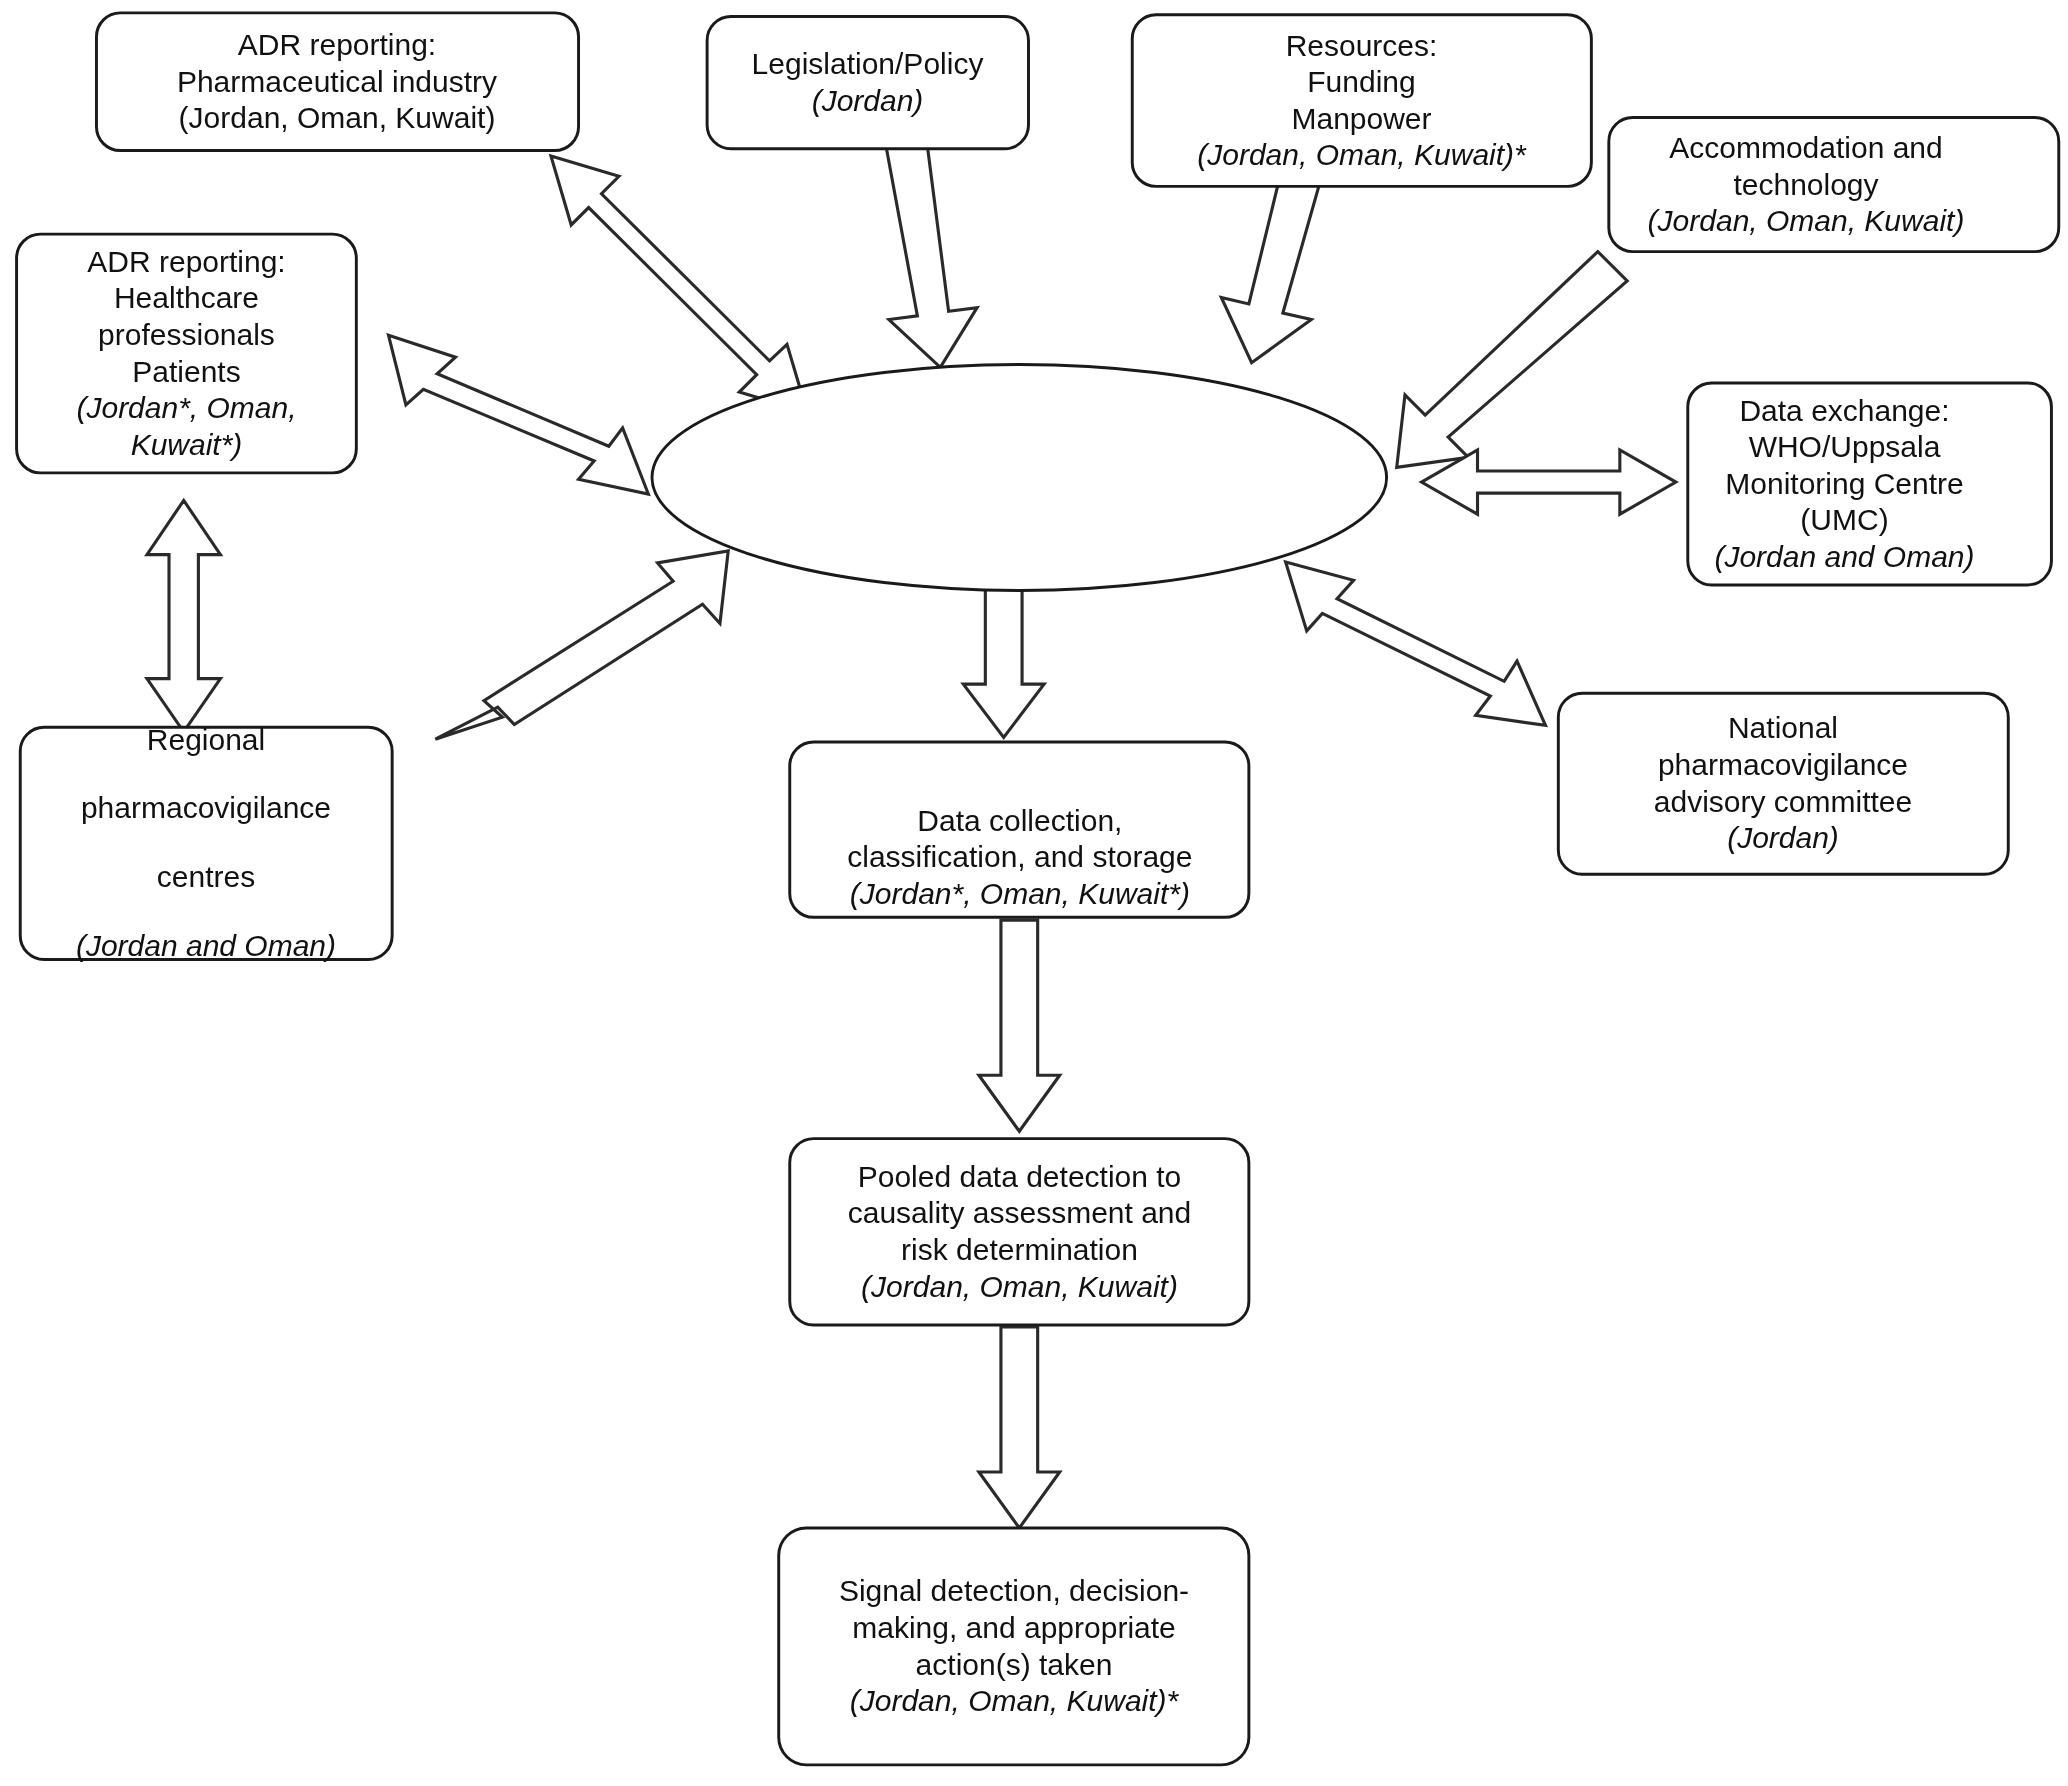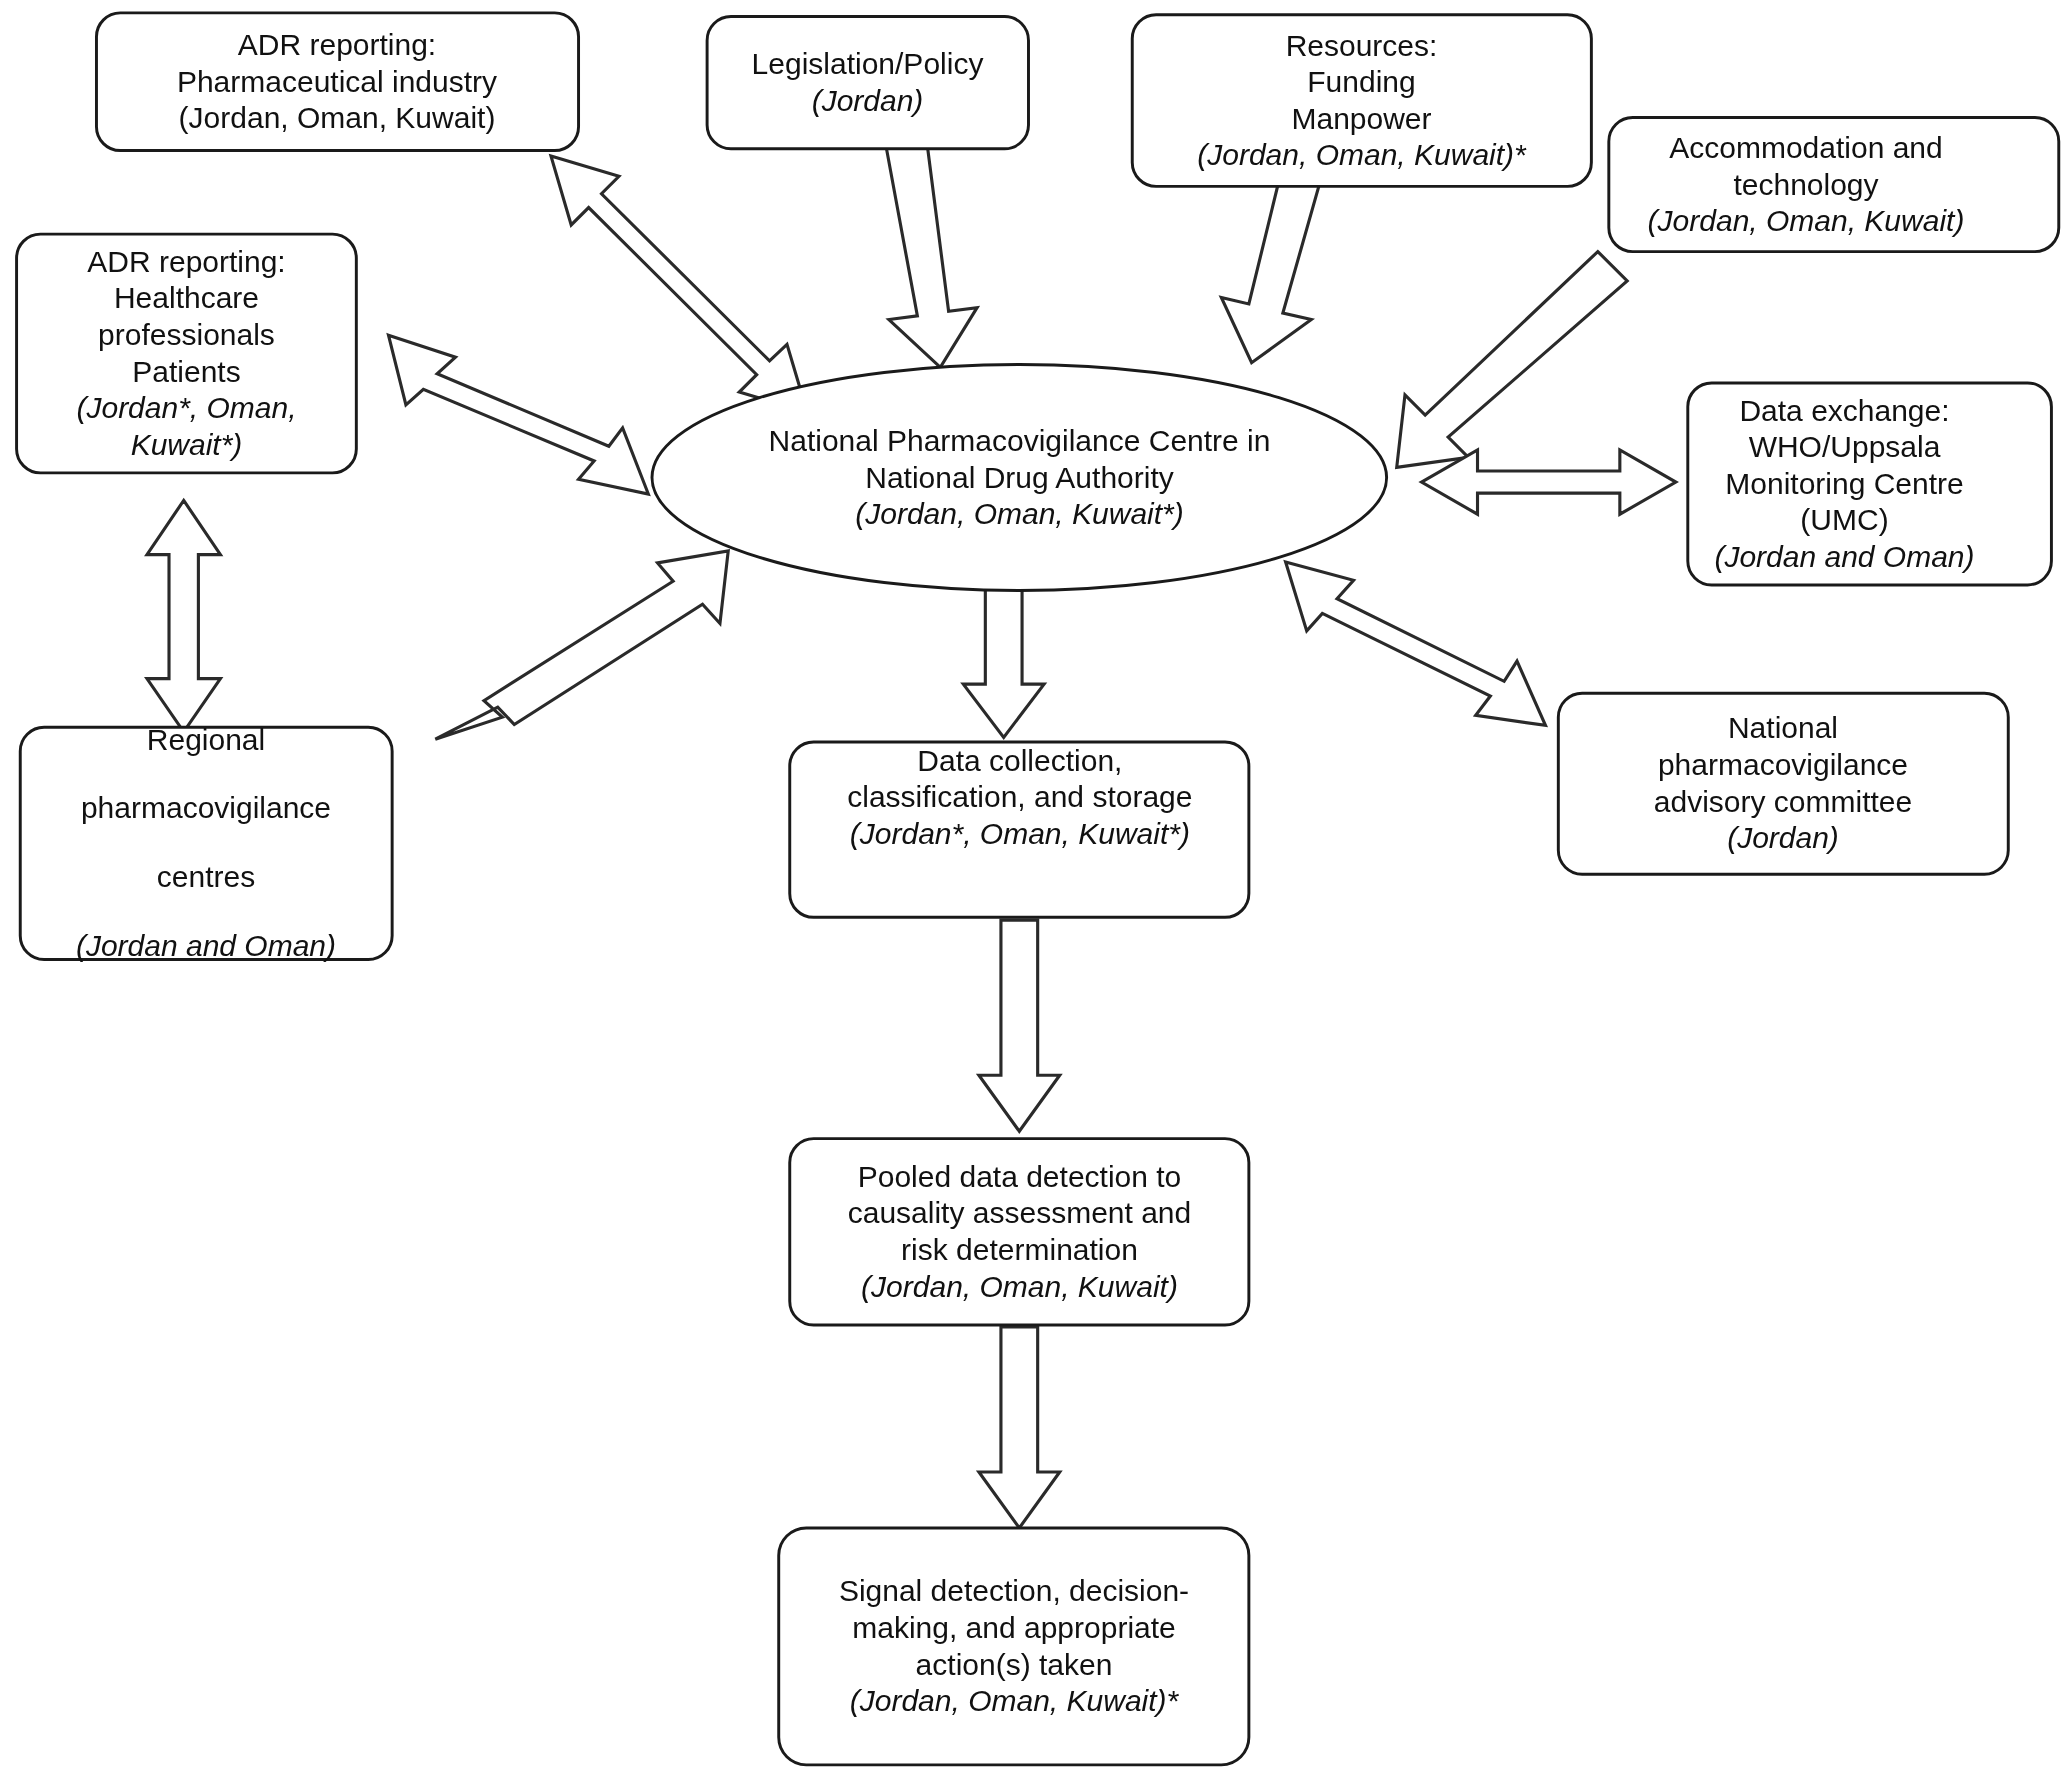--- a/index.html
+++ b/index.html
@@ -189,40 +189,35 @@
     <span class="ln it">(Jordan and Oman)</span>
   </div>
 
   <div class="node-label" style="left:1558px; top:693px; width:450px; height:181px;">
     <span class="ln">National</span>
     <span class="ln">pharmacovigilance</span>
     <span class="ln">advisory committee</span>
     <span class="ln it">(Jordan)</span>
   </div>
 
-  <div class="node-label" style="left:790px; top:710px; width:459px; height:175px;padding-left:8px;">
+  <div class="node-label" style="left:790px; top:770px; width:459px; height:175px;padding-left:8px;">
     <span class="ln">Data collection,</span>
     <span class="ln">classification, and storage</span>
     <span class="ln it">(Jordan*, Oman, Kuwait*)</span>
   </div>
 
   <div class="node-label" style="left:790px; top:1139px; width:459px; height:186px;">
     <span class="ln">Pooled data detection to</span>
     <span class="ln">causality assessment and</span>
     <span class="ln">risk determination</span>
     <span class="ln it">(Jordan, Oman, Kuwait)</span>
   </div>
 
   <div class="node-label" style="left:779px; top:1528px; width:470px; height:237px;border-radius:27px;">
     <span class="ln">Signal detection, decision-</span>
     <span class="ln">making, and appropriate</span>
     <span class="ln">action(s) taken</span>
     <span class="ln it">(Jordan, Oman, Kuwait)*</span>
   </div>
 
-  <div class="node-label" style="left:652px; top:365px; width:735px; height:226px;">
-    <span class="ln">National Pharmacovigilance Centre in</span>
-    <span class="ln">National Drug Authority</span>
-    <span class="ln it">(Jordan, Oman, Kuwait*)</span>
-  </div>
 
 </div>
 
 
 </body></html>

